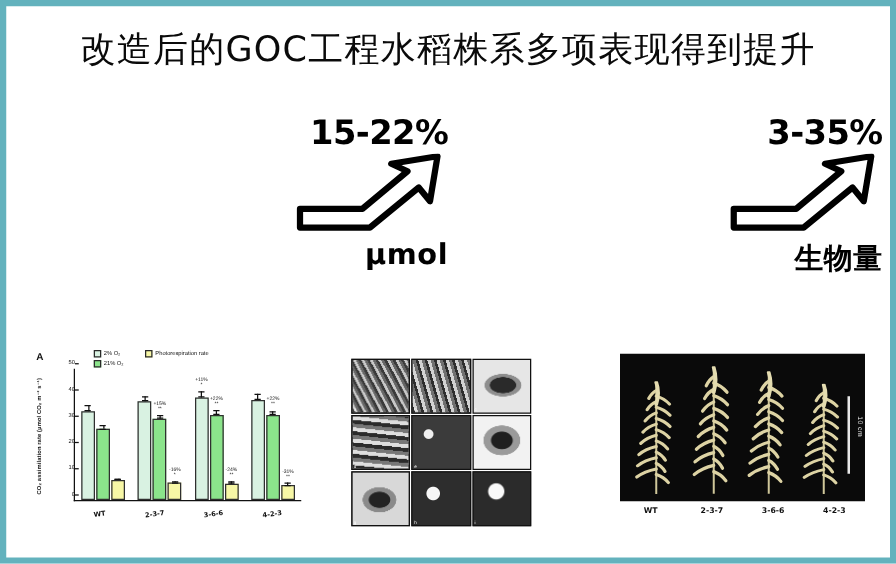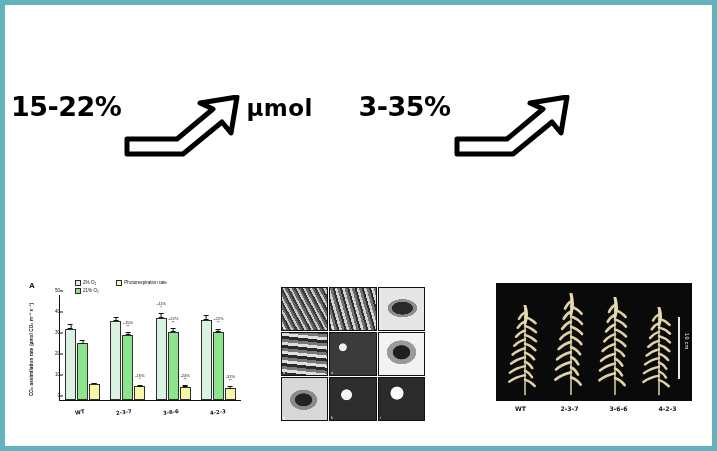--- a/index.html
+++ b/index.html
@@ -34,22 +34,22 @@
   #metrics {
     position: absolute;
     left: 6px; right: 6px; top: 88px;
     height: 150px;
     display: flex;
   }
   .metric {
     flex: 1 1 0;
     position: relative;
     display: flex;
-    flex-direction: row;
-    align-items: flex-start;
+    flex-direction: column;
+    align-items: flex-end;
   }
   .metric-value {
     font-size: 27px;
     font-weight: bold;
     color: #000;
     letter-spacing: -0.5px;
     line-height: 1.05;
     font-family: "DejaVu Sans", "Liberation Sans", sans-serif;
   }
   .metric-arrow {
@@ -314,40 +314,42 @@
     font-weight: bold;
     color: #111;
     font-family: "DejaVu Sans", "Liberation Sans", sans-serif;
   }
 </style>
 </head>
 <body>
 
 <div id="slide">
 
+  <div id="title">改造后的GOC工程水稻株系多项表现得到提升</div>
 
   <div id="metrics">
 
     <div class="metric">
       <div class="metric-value">15-22%</div>
       <div class="metric-arrow">
         <svg viewBox="0 0 125 66" xmlns="http://www.w3.org/2000/svg">
           <path d="M6 56 L6 44 L56 44 L92 14 L79 8 L116 2 L110 38 L101 27 L62 59 L6 59 Z" fill="#ffffff" stroke="#000000" stroke-width="5" stroke-linejoin="round"></path>
         </svg>
       </div>
       <div class="metric-label">μmol</div>
     </div>
 
     <div class="metric">
       <div class="metric-value">3-35%</div>
       <div class="metric-arrow">
         <svg viewBox="0 0 125 66" xmlns="http://www.w3.org/2000/svg">
           <path d="M6 56 L6 44 L56 44 L92 14 L79 8 L116 2 L110 38 L101 27 L62 59 L6 59 Z" fill="#ffffff" stroke="#000000" stroke-width="5" stroke-linejoin="round"></path>
         </svg>
       </div>
+      <div class="metric-label">生物量</div>
     </div>
 
 
   </div>
 
   <div id="figures">
 
     <div id="panel-a">
       <div class="panel-letter">A</div>
 

